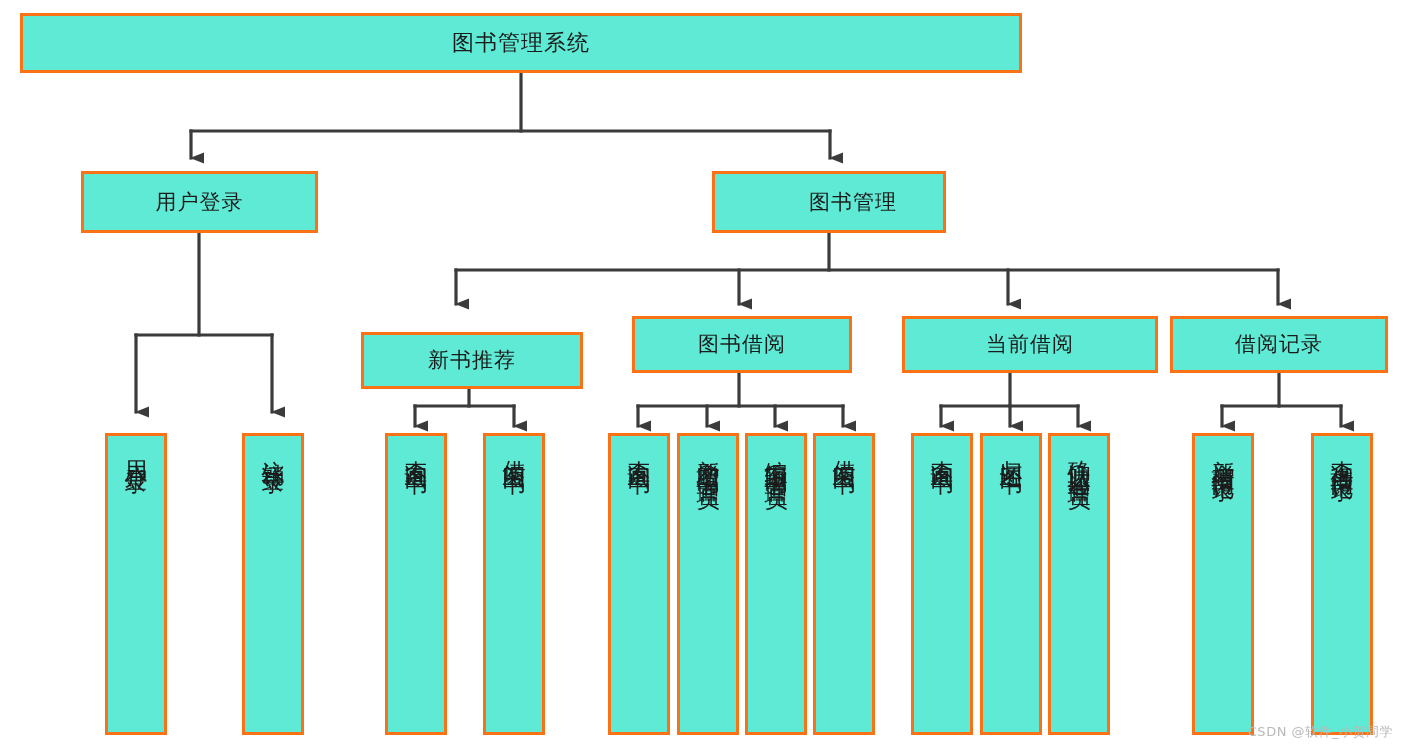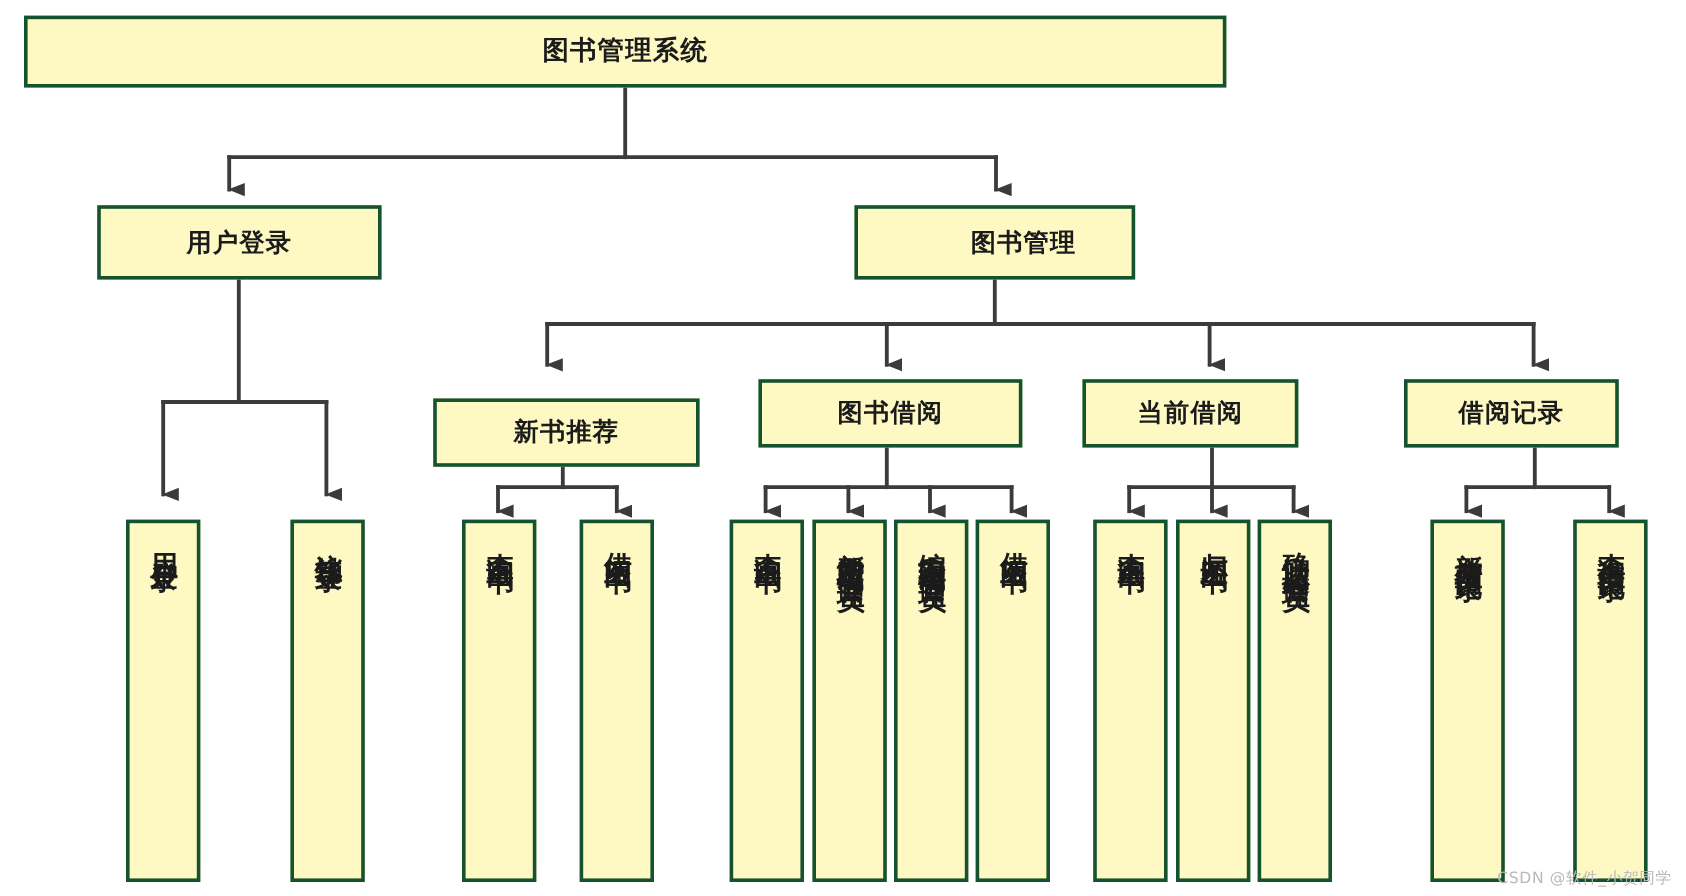--- a/index.html
+++ b/index.html
@@ -22,27 +22,26 @@
     position: absolute;
     left: 0;
     top: 0;
     width: 1405px;
     height: 747px;
     pointer-events: none;
   }
   .node {
     position: absolute;
     box-sizing: border-box;
-    border: 3px solid #14532d;
-    background: #fef9c3;
+    border: 3px solid #f97316;
+    background: #5eead4;
     display: flex;
     align-items: center;
     justify-content: center;
     color: #1b1b1b;
-    font-weight: bold;
   }
   .node .label {
     display: block;
     text-align: center;
     line-height: 1.15;
   }
   
   .node.horiz .label {
     font-size: 21px;
     letter-spacing: 1px;
@@ -143,24 +142,24 @@
   <div class="node horiz" style="left:712px; top:171px; width:234px; height:62px;padding-left:48px;">
     <span class="label">图书管理</span>
   </div>
 
   <div class="node horiz" style="left:361px; top:332px; width:222px; height:57px;">
     <span class="label">新书推荐</span>
   </div>
   <div class="node horiz" style="left:632px; top:316px; width:220px; height:57px;">
     <span class="label">图书借阅</span>
   </div>
-  <div class="node horiz" style="left:902px; top:316px; width:180px; height:57px;justify-content:center;">
+  <div class="node horiz" style="left:902px; top:316px; width:256px; height:57px;justify-content:center;">
     <span class="label">当前借阅</span>
   </div>
-  <div class="node horiz" style="left:1170px; top:316px; width:179px; height:57px;">
+  <div class="node horiz" style="left:1170px; top:316px; width:218px; height:57px;">
     <span class="label">借阅记录</span>
   </div>
 
   <div class="node vert" style="left:105px; top:433px; width:62px; height:302px;">
     <span class="label">用户登录</span>
   </div>
   <div class="node vert" style="left:242px; top:433px; width:62px; height:302px;">
     <span class="label">注销登录</span>
   </div>
 

